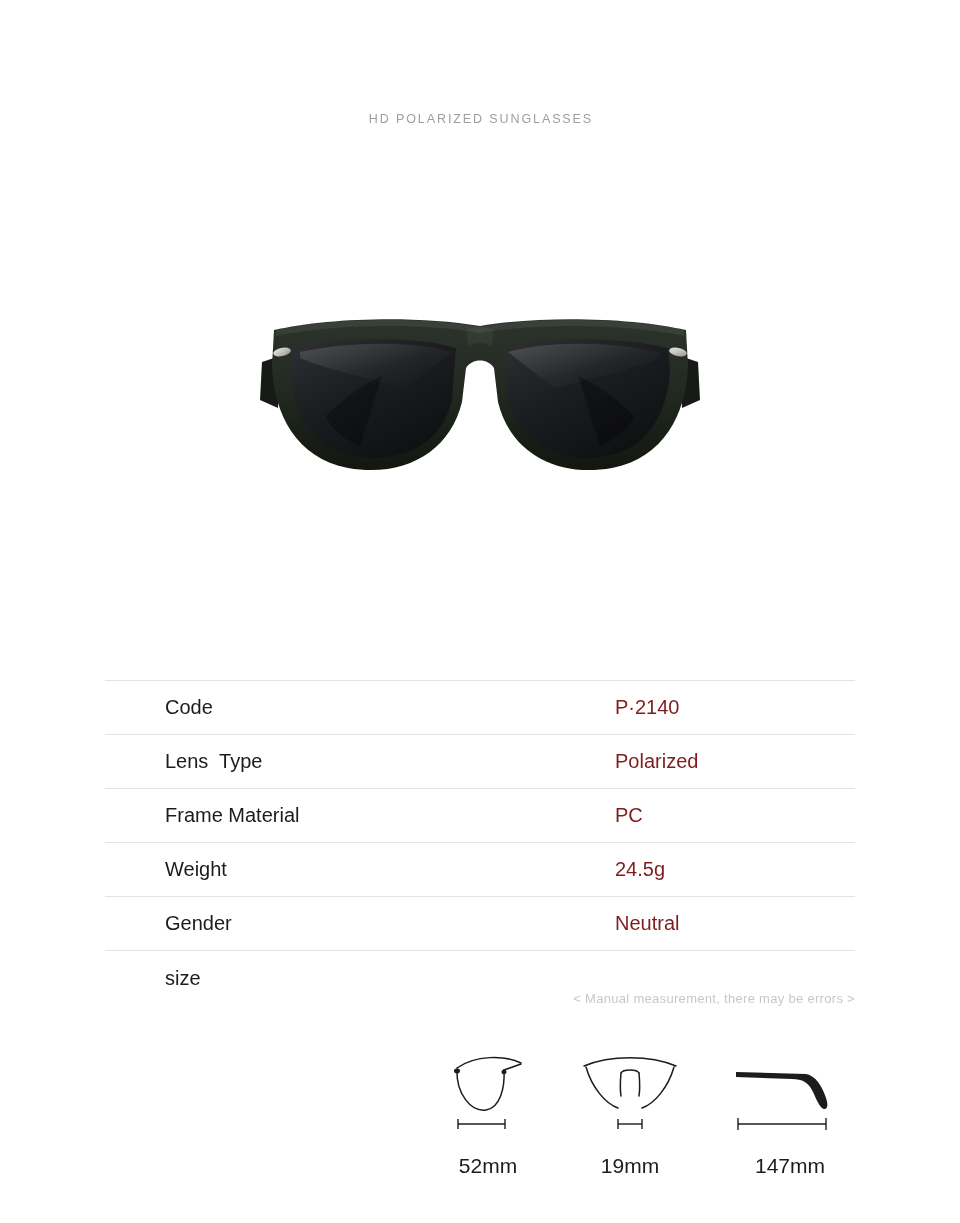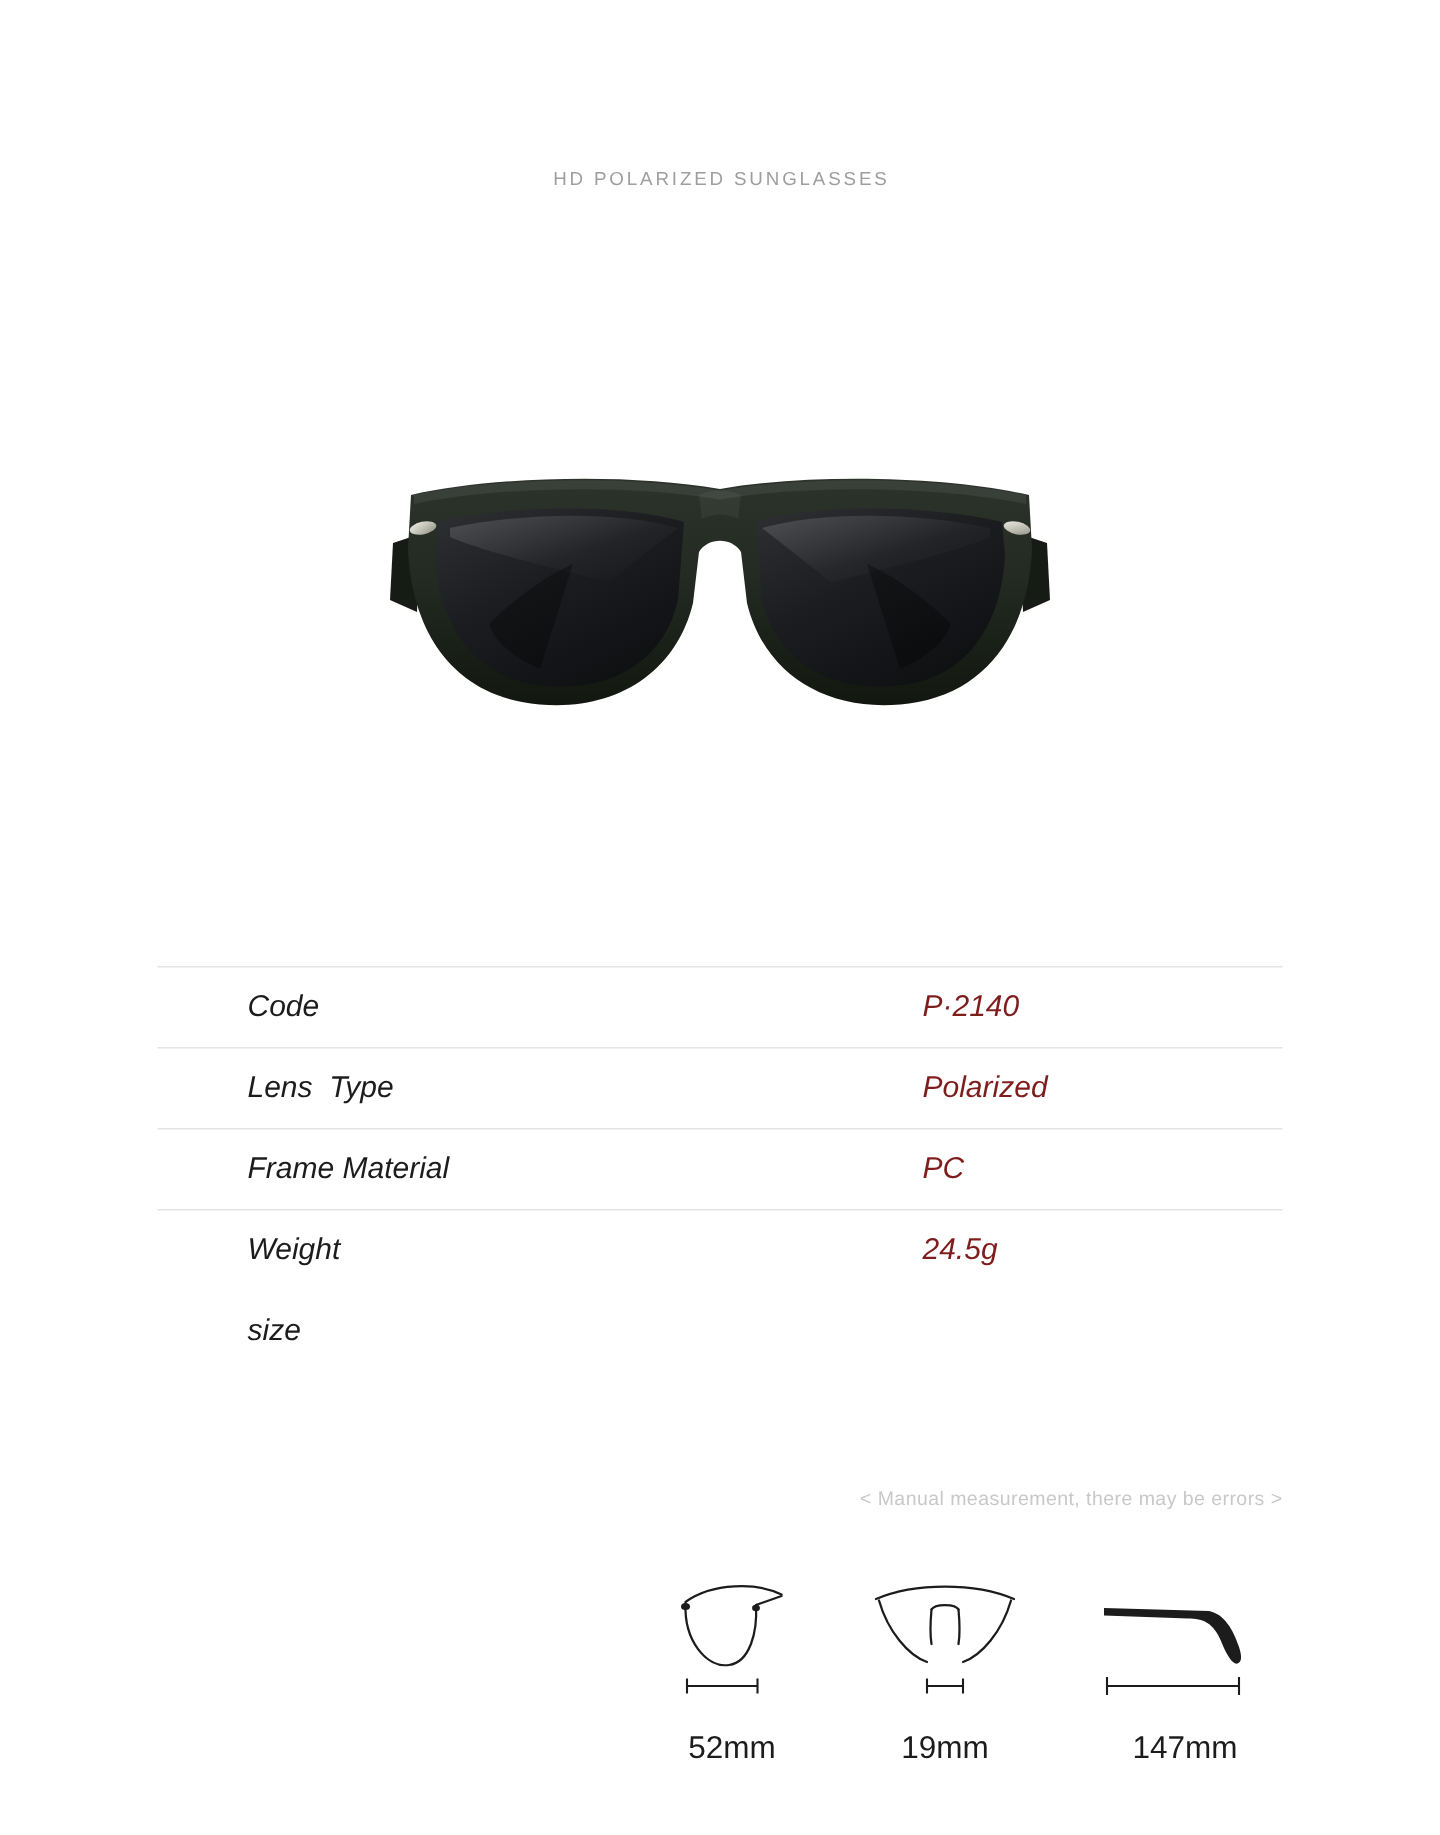--- a/index.html
+++ b/index.html
@@ -49,24 +49,23 @@
     top: 296px;
     left: 256px;
     width: 448px;
     height: 210px;
   }
   .product-photo svg { display: block; }
 
   
   .spec-table {
     position: absolute;
-    top: 644px;
+    top: 680px;
     left: 105px;
     width: 750px;
-    font-style: italic;
   }
   .spec-row {
     position: relative;
     height: 53px;
     border-top: 1px solid #e4e4e4;
     display: flex;
     align-items: center;
   }
   .spec-row.last {
     border-bottom: 1px solid #e4e4e4;
@@ -233,20 +232,24 @@
   <div class="spec-row">
     <span class="spec-label">Frame Material</span>
     <span class="spec-value">PC</span>
   </div>
 
   <div class="spec-row">
     <span class="spec-label">Weight</span>
     <span class="spec-value">24.5g</span>
   </div>
 
+  <div class="spec-row last">
+    <span class="spec-label">Gender</span>
+    <span class="spec-value">Neutral</span>
+  </div>
 
   <div class="spec-row size-row">
     <span class="spec-label">size</span>
   </div>
 
 </div>
 
 <div class="disclaimer">&lt; Manual measurement, there may be errors &gt;</div>
 
 <div class="size-diagrams">

